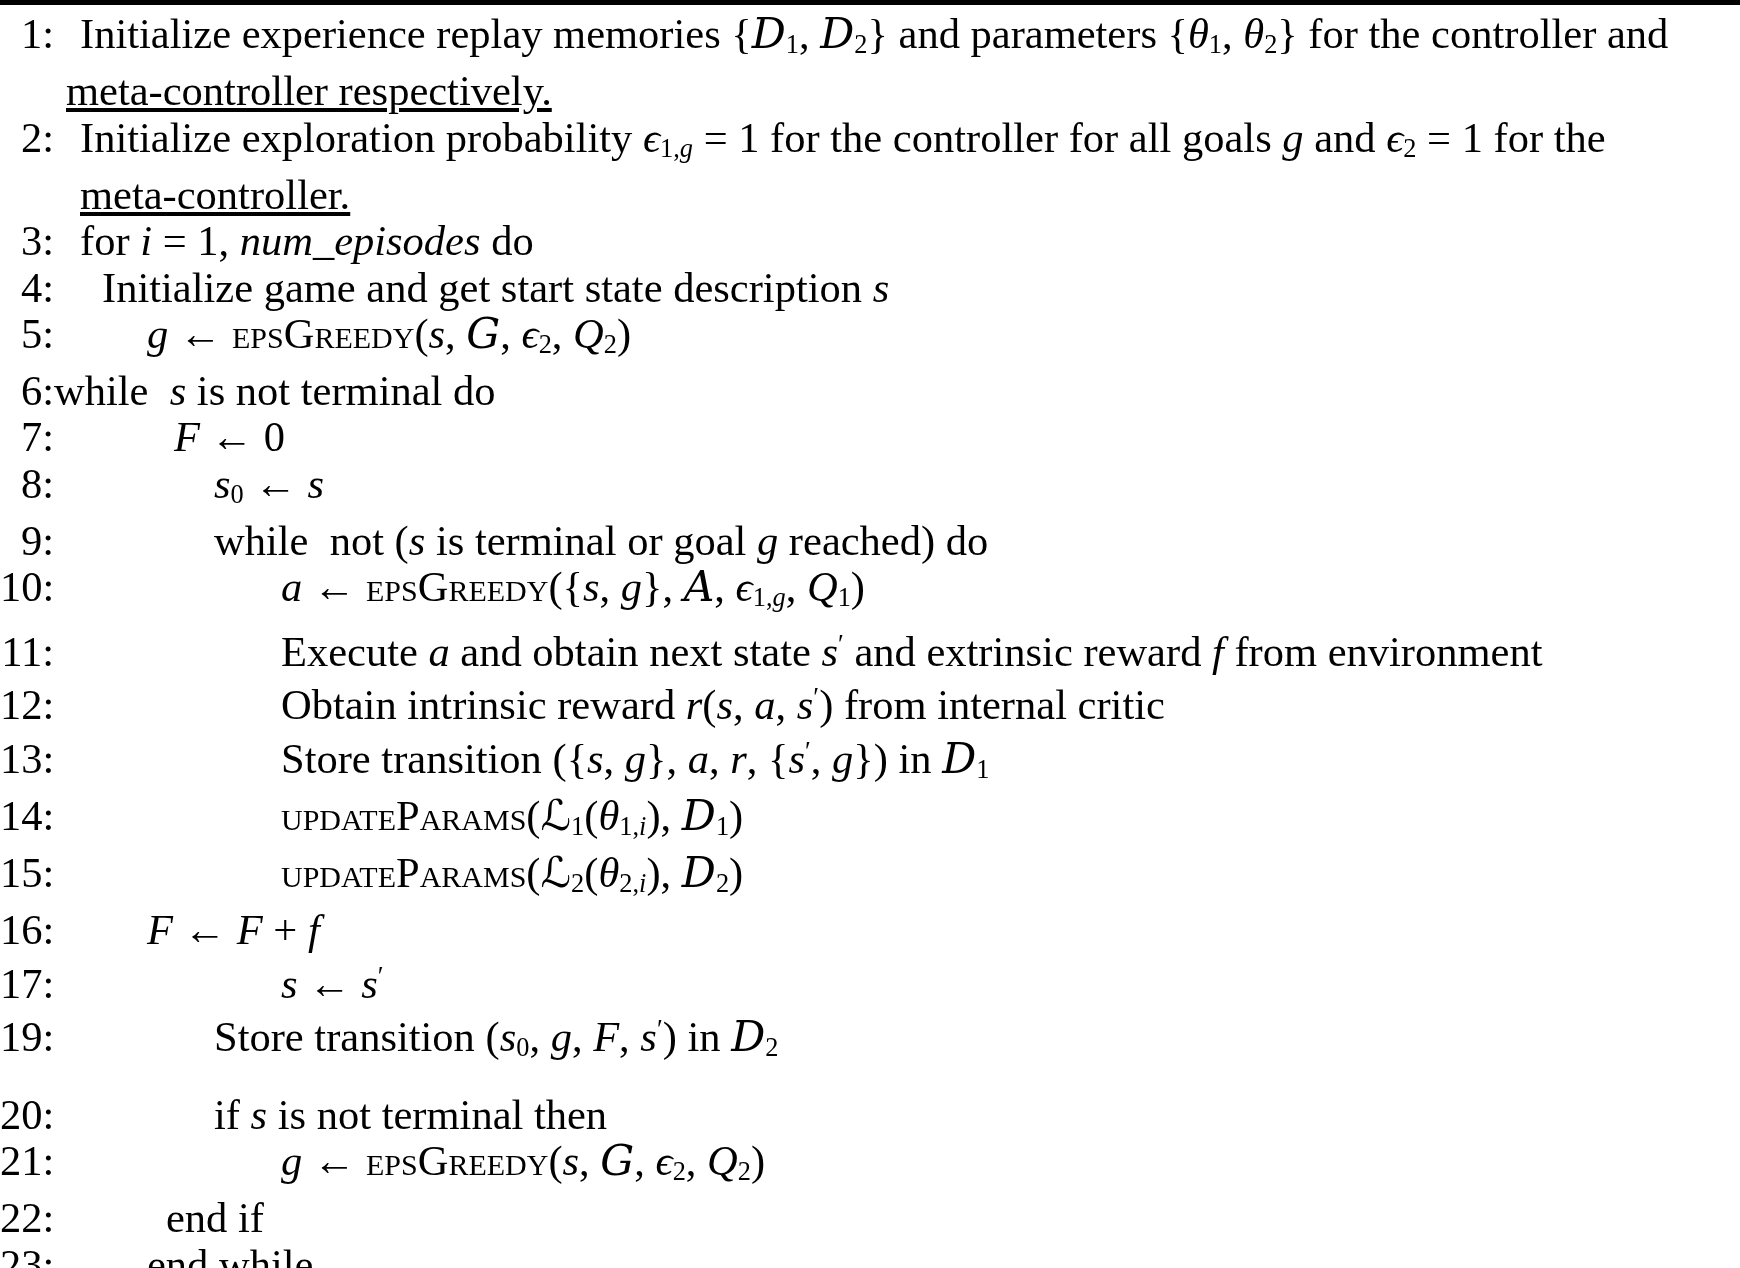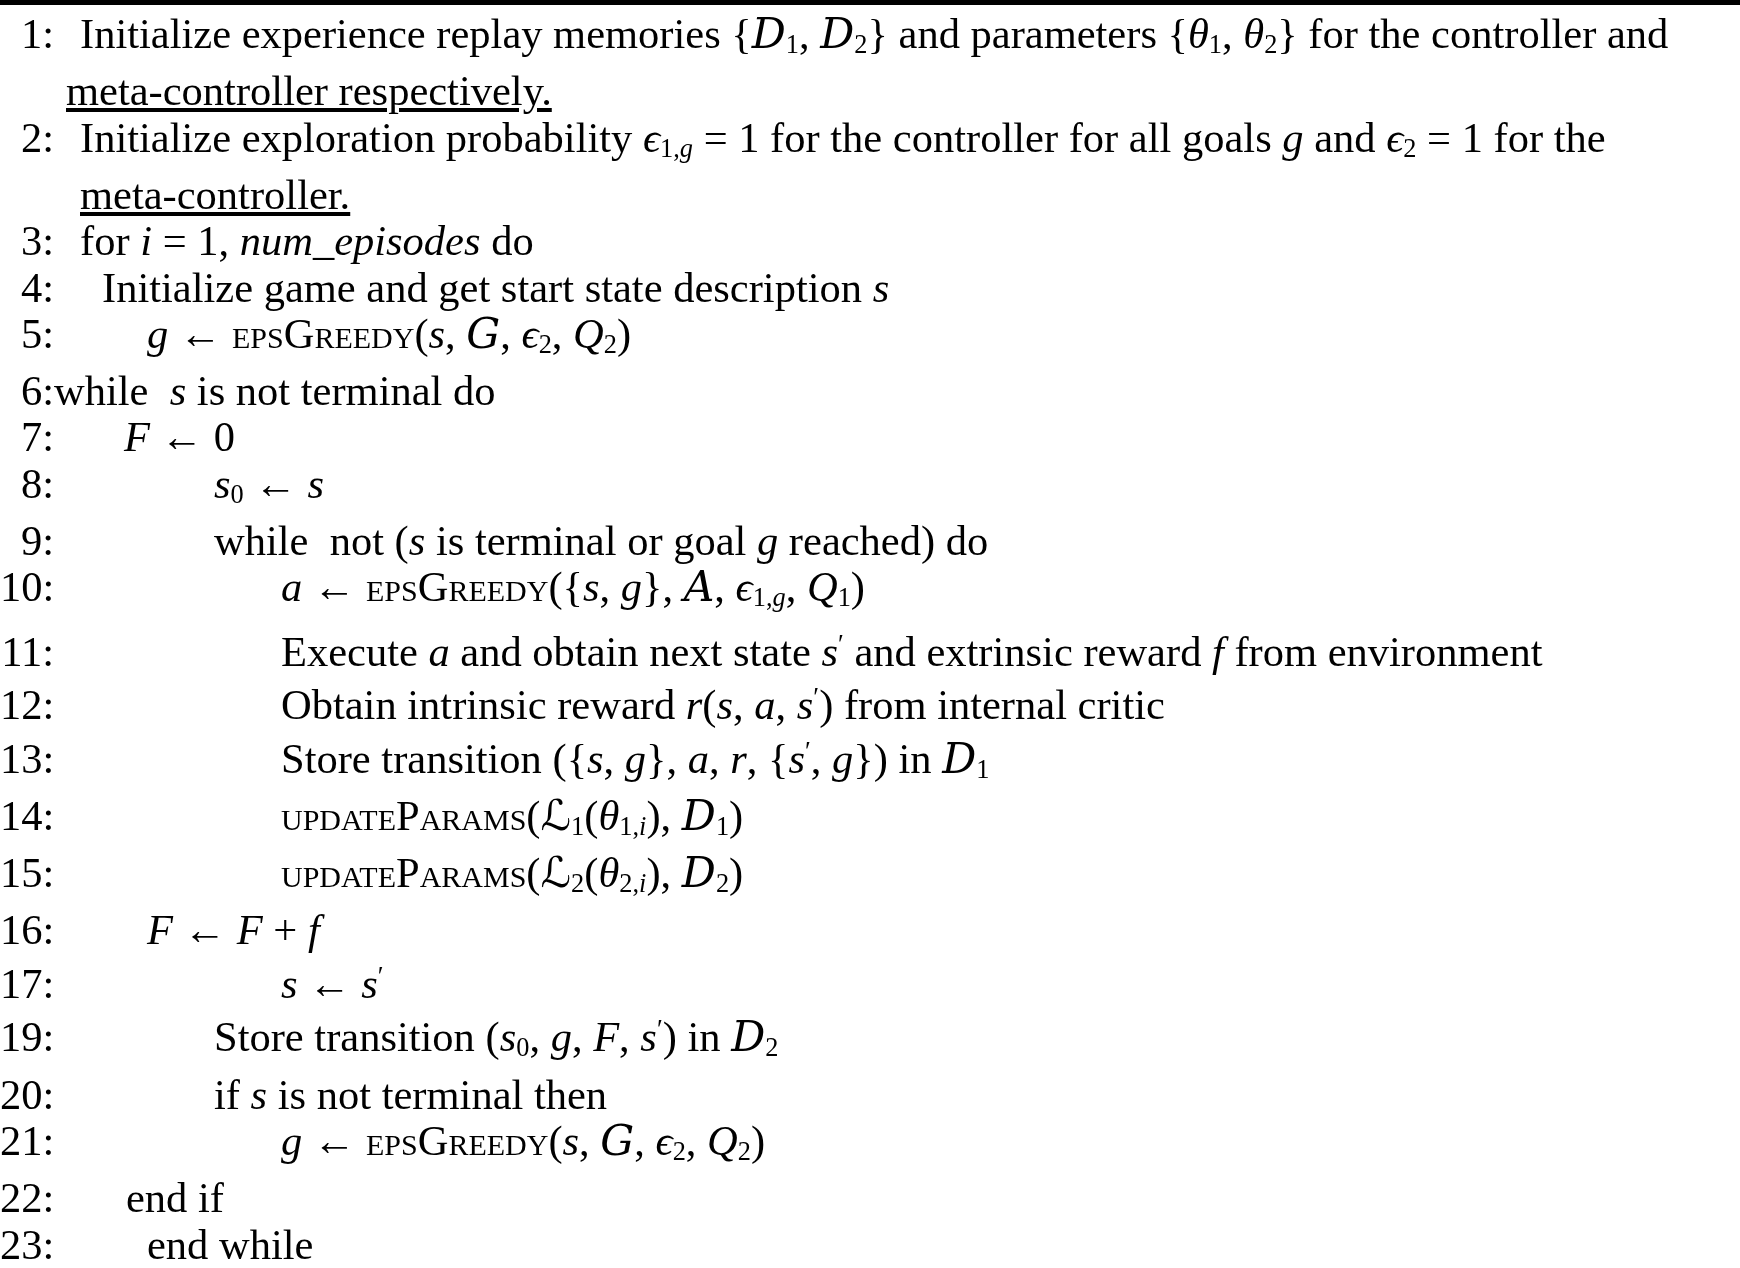--- a/index.html
+++ b/index.html
@@ -51,30 +51,30 @@
   <div class="toprule"></div>
   <div class="algo" id="algo">
       <div class="row"><span class="num">1:</span><span class="content" style="margin-left: 26px;"><span class="seg rm">Initialize experience replay memories {</span><span class="seg cal">D</span><span class="seg sub">1</span><span class="seg rm">, </span><span class="seg cal">D</span><span class="seg sub">2</span><span class="seg rm">} and parameters {</span><span class="seg i">θ</span><span class="seg sub">1</span><span class="seg rm">, </span><span class="seg i">θ</span><span class="seg sub">2</span><span class="seg rm">} for the controller and</span></span></div>
       <div class="row"><span class="num"></span><span class="content" style="margin-left: 12px; text-decoration: underline;"><span class="seg rm">meta-controller respectively.</span></span></div>
       <div class="row"><span class="num">2:</span><span class="content" style="margin-left: 26px;"><span class="seg rm">Initialize exploration probability </span><span class="seg i">ϵ</span><span class="seg sub">1,</span><span class="seg subi">g</span><span class="seg rm"> = 1 for the controller for all goals </span><span class="seg i">g</span><span class="seg rm"> and </span><span class="seg i">ϵ</span><span class="seg sub">2</span><span class="seg rm"> = 1 for the</span></span></div>
       <div class="row"><span class="num"></span><span class="content" style="margin-left: 26px; text-decoration: underline;"><span class="seg rm">meta-controller.</span></span></div>
       <div class="row"><span class="num">3:</span><span class="content" style="margin-left: 26px;"><span class="seg b">for </span><span class="seg i">i</span><span class="seg rm"> = 1, </span><span class="seg i">num_episodes</span><span class="seg b"> do</span></span></div>
       <div class="row"><span class="num">4:</span><span class="content" style="margin-left: 48px;"><span class="seg rm">Initialize game and get start state description </span><span class="seg i">s</span></span></div>
       <div class="row"><span class="num">5:</span><span class="content" style="margin-left: 93px;"><span class="seg i">g</span><span class="seg rm"> ← </span><span class="seg sc">epsGreedy</span><span class="seg rm">(</span><span class="seg i">s</span><span class="seg rm">, </span><span class="seg cal">G</span><span class="seg rm">, </span><span class="seg i">ϵ</span><span class="seg sub">2</span><span class="seg rm">, </span><span class="seg i">Q</span><span class="seg sub">2</span><span class="seg rm">)</span></span></div>
       <div class="row"><span class="num">6:</span><span class="content" style=""><span class="seg b">while</span><span class="seg rm">  </span><span class="seg i">s</span><span class="seg rm"> is </span><span class="seg b">not</span><span class="seg rm"> terminal </span><span class="seg b">do</span></span></div>
-      <div class="row"><span class="num">7:</span><span class="content" style="margin-left: 70px; text-align: right;"><span class="seg i">F</span><span class="seg rm"> ← 0</span></span></div>
+      <div class="row"><span class="num">7:</span><span class="content" style="margin-left: 120px; text-align: right;"><span class="seg i">F</span><span class="seg rm"> ← 0</span></span></div>
       <div class="row"><span class="num">8:</span><span class="content" style="margin-left: 160px;"><span class="seg i">s</span><span class="seg sub">0</span><span class="seg rm"> ← </span><span class="seg i">s</span></span></div>
       <div class="row"><span class="num">9:</span><span class="content" style="margin-left: 160px;"><span class="seg b">while</span><span class="seg rm">  </span><span class="seg b">not</span><span class="seg rm"> (</span><span class="seg i">s</span><span class="seg rm"> is terminal </span><span class="seg b">or</span><span class="seg rm"> goal </span><span class="seg i">g</span><span class="seg rm"> reached) </span><span class="seg b">do</span></span></div>
       <div class="row"><span class="num">10:</span><span class="content" style="margin-left: 227px;"><span class="seg i">a</span><span class="seg rm"> ← </span><span class="seg sc">epsGreedy</span><span class="seg rm">({</span><span class="seg i">s</span><span class="seg rm">, </span><span class="seg i">g</span><span class="seg rm">}, </span><span class="seg cal">A</span><span class="seg rm">, </span><span class="seg i">ϵ</span><span class="seg sub">1,</span><span class="seg subi">g</span><span class="seg rm">, </span><span class="seg i">Q</span><span class="seg sub">1</span><span class="seg rm">)</span></span></div>
       <div class="row"><span class="num">11:</span><span class="content" style="margin-left: 227px;"><span class="seg rm">Execute </span><span class="seg i">a</span><span class="seg rm"> and obtain next state </span><span class="seg i">s</span><span class="seg sup">′</span><span class="seg rm"> and extrinsic reward </span><span class="seg i">f</span><span class="seg rm"> from environment</span></span></div>
       <div class="row"><span class="num">12:</span><span class="content" style="margin-left: 227px;"><span class="seg rm">Obtain intrinsic reward </span><span class="seg i">r</span><span class="seg rm">(</span><span class="seg i">s</span><span class="seg rm">, </span><span class="seg i">a</span><span class="seg rm">, </span><span class="seg i">s</span><span class="seg sup">′</span><span class="seg rm">) from internal critic</span></span></div>
       <div class="row"><span class="num">13:</span><span class="content" style="margin-left: 227px;"><span class="seg rm">Store transition ({</span><span class="seg i">s</span><span class="seg rm">, </span><span class="seg i">g</span><span class="seg rm">}, </span><span class="seg i">a</span><span class="seg rm">, </span><span class="seg i">r</span><span class="seg rm">, {</span><span class="seg i">s</span><span class="seg sup">′</span><span class="seg rm">, </span><span class="seg i">g</span><span class="seg rm">}) in </span><span class="seg cal">D</span><span class="seg sub">1</span></span></div>
       <div class="row"><span class="num">14:</span><span class="content" style="margin-left: 227px;"><span class="seg sc">updateParams</span><span class="seg rm">(</span><span class="seg cal">ℒ</span><span class="seg sub">1</span><span class="seg rm">(</span><span class="seg i">θ</span><span class="seg sub">1,</span><span class="seg subi">i</span><span class="seg rm">), </span><span class="seg cal">D</span><span class="seg sub">1</span><span class="seg rm">)</span></span></div>
       <div class="row"><span class="num">15:</span><span class="content" style="margin-left: 227px;"><span class="seg sc">updateParams</span><span class="seg rm">(</span><span class="seg cal">ℒ</span><span class="seg sub">2</span><span class="seg rm">(</span><span class="seg i">θ</span><span class="seg sub">2,</span><span class="seg subi">i</span><span class="seg rm">), </span><span class="seg cal">D</span><span class="seg sub">2</span><span class="seg rm">)</span></span></div>
       <div class="row"><span class="num">16:</span><span class="content" style="margin-left: 93px;"><span class="seg i">F</span><span class="seg rm"> ← </span><span class="seg i">F</span><span class="seg rm"> + </span><span class="seg i">f</span></span></div>
       <div class="row"><span class="num">17:</span><span class="content" style="margin-left: 227px;"><span class="seg i">s</span><span class="seg rm"> ← </span><span class="seg i">s</span><span class="seg sup">′</span></span></div>
       <div class="row"><span class="num">19:</span><span class="content" style="margin-left: 160px;"><span class="seg rm">Store transition (</span><span class="seg i">s</span><span class="seg sub">0</span><span class="seg rm">, </span><span class="seg i">g</span><span class="seg rm">, </span><span class="seg i">F</span><span class="seg rm">, </span><span class="seg i">s</span><span class="seg sup">′</span><span class="seg rm">) in </span><span class="seg cal">D</span><span class="seg sub">2</span></span></div>
-      <div class="row"><span class="num">20:</span><span class="content" style="margin-left: 160px;"><span class="seg b">if </span><span class="seg i">s</span><span class="seg rm"> is </span><span class="seg b">not</span><span class="seg rm"> terminal </span><span class="seg b">then</span></span></div>
+      <div class="row"><span class="num">20:</span><span class="content" style="margin-left: 160px; margin-top: 20px;"><span class="seg b">if </span><span class="seg i">s</span><span class="seg rm"> is </span><span class="seg b">not</span><span class="seg rm"> terminal </span><span class="seg b">then</span></span></div>
       <div class="row"><span class="num">21:</span><span class="content" style="margin-left: 227px;"><span class="seg i">g</span><span class="seg rm"> ← </span><span class="seg sc">epsGreedy</span><span class="seg rm">(</span><span class="seg i">s</span><span class="seg rm">, </span><span class="seg cal">G</span><span class="seg rm">, </span><span class="seg i">ϵ</span><span class="seg sub">2</span><span class="seg rm">, </span><span class="seg i">Q</span><span class="seg sub">2</span><span class="seg rm">)</span></span></div>
-      <div class="row"><span class="num">22:</span><span class="content" style="margin-left: 72px;"><span class="seg b">end if</span></span></div>
+      <div class="row"><span class="num">22:</span><span class="content" style="margin-left: 112px;"><span class="seg b">end if</span></span></div>
       <div class="row"><span class="num">23:</span><span class="content" style="margin-left: 93px;"><span class="seg b">end while</span></span></div>
     </div>
 </div>
 
 </body></html>

